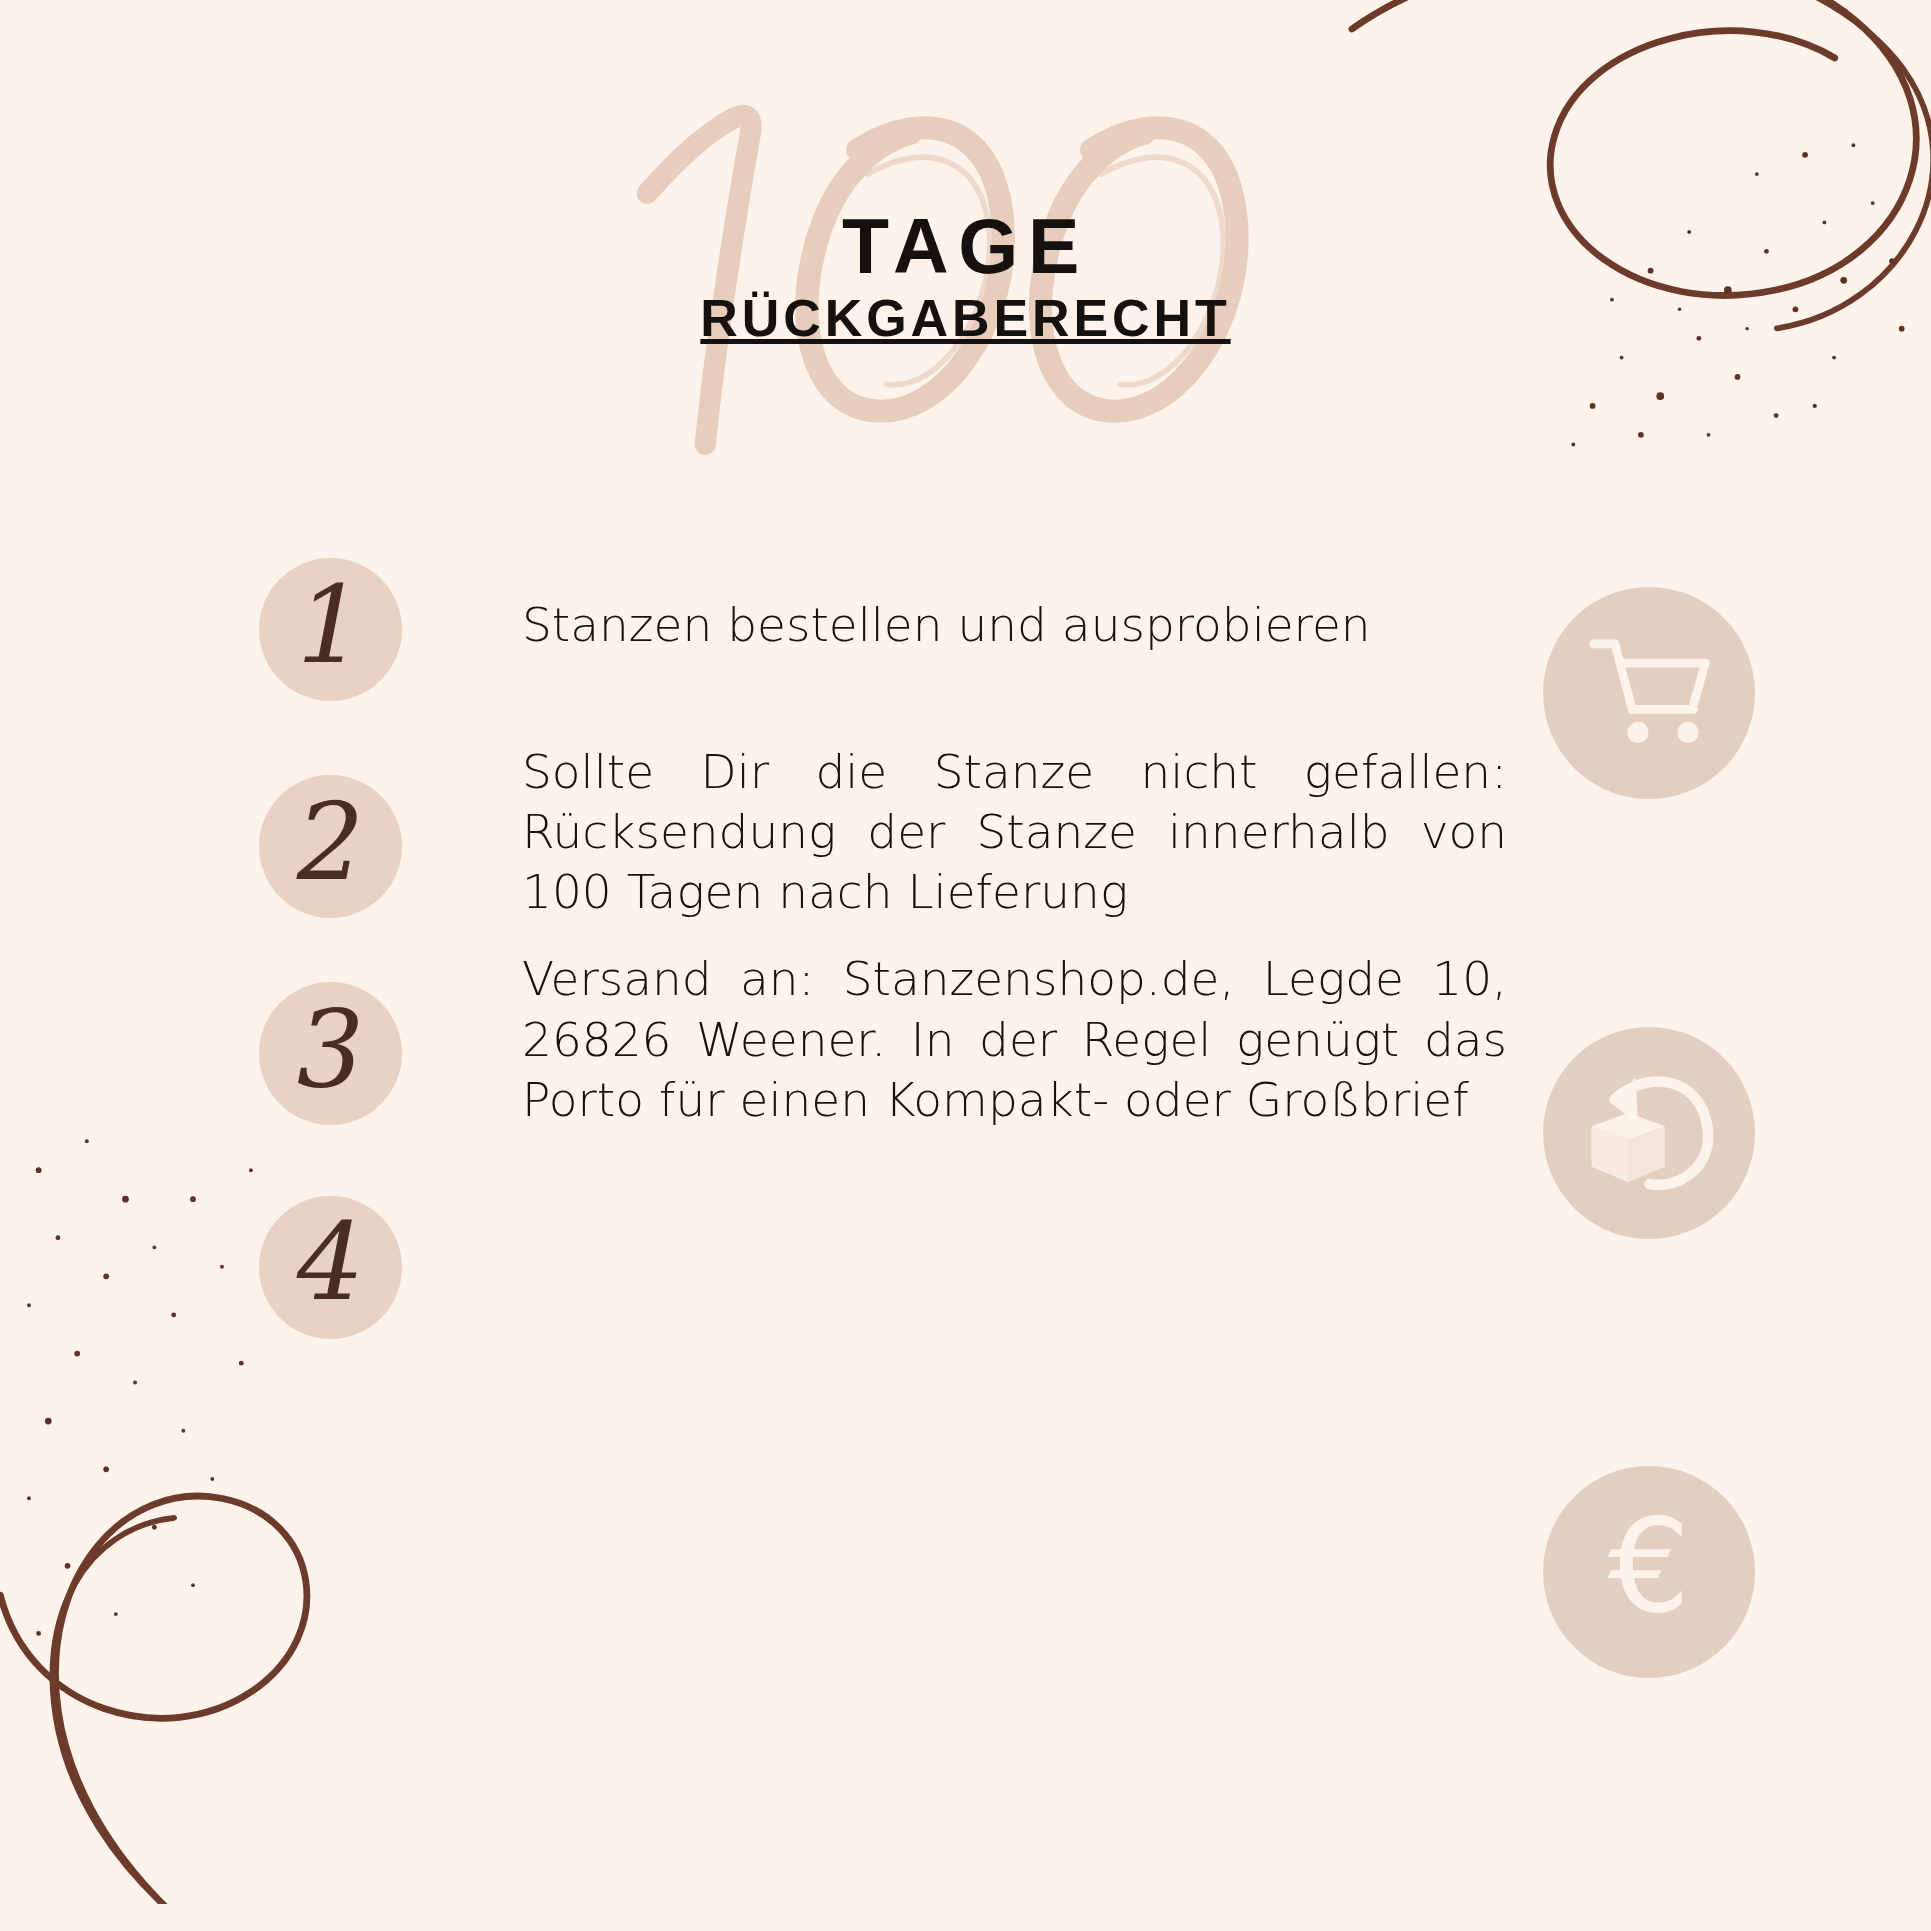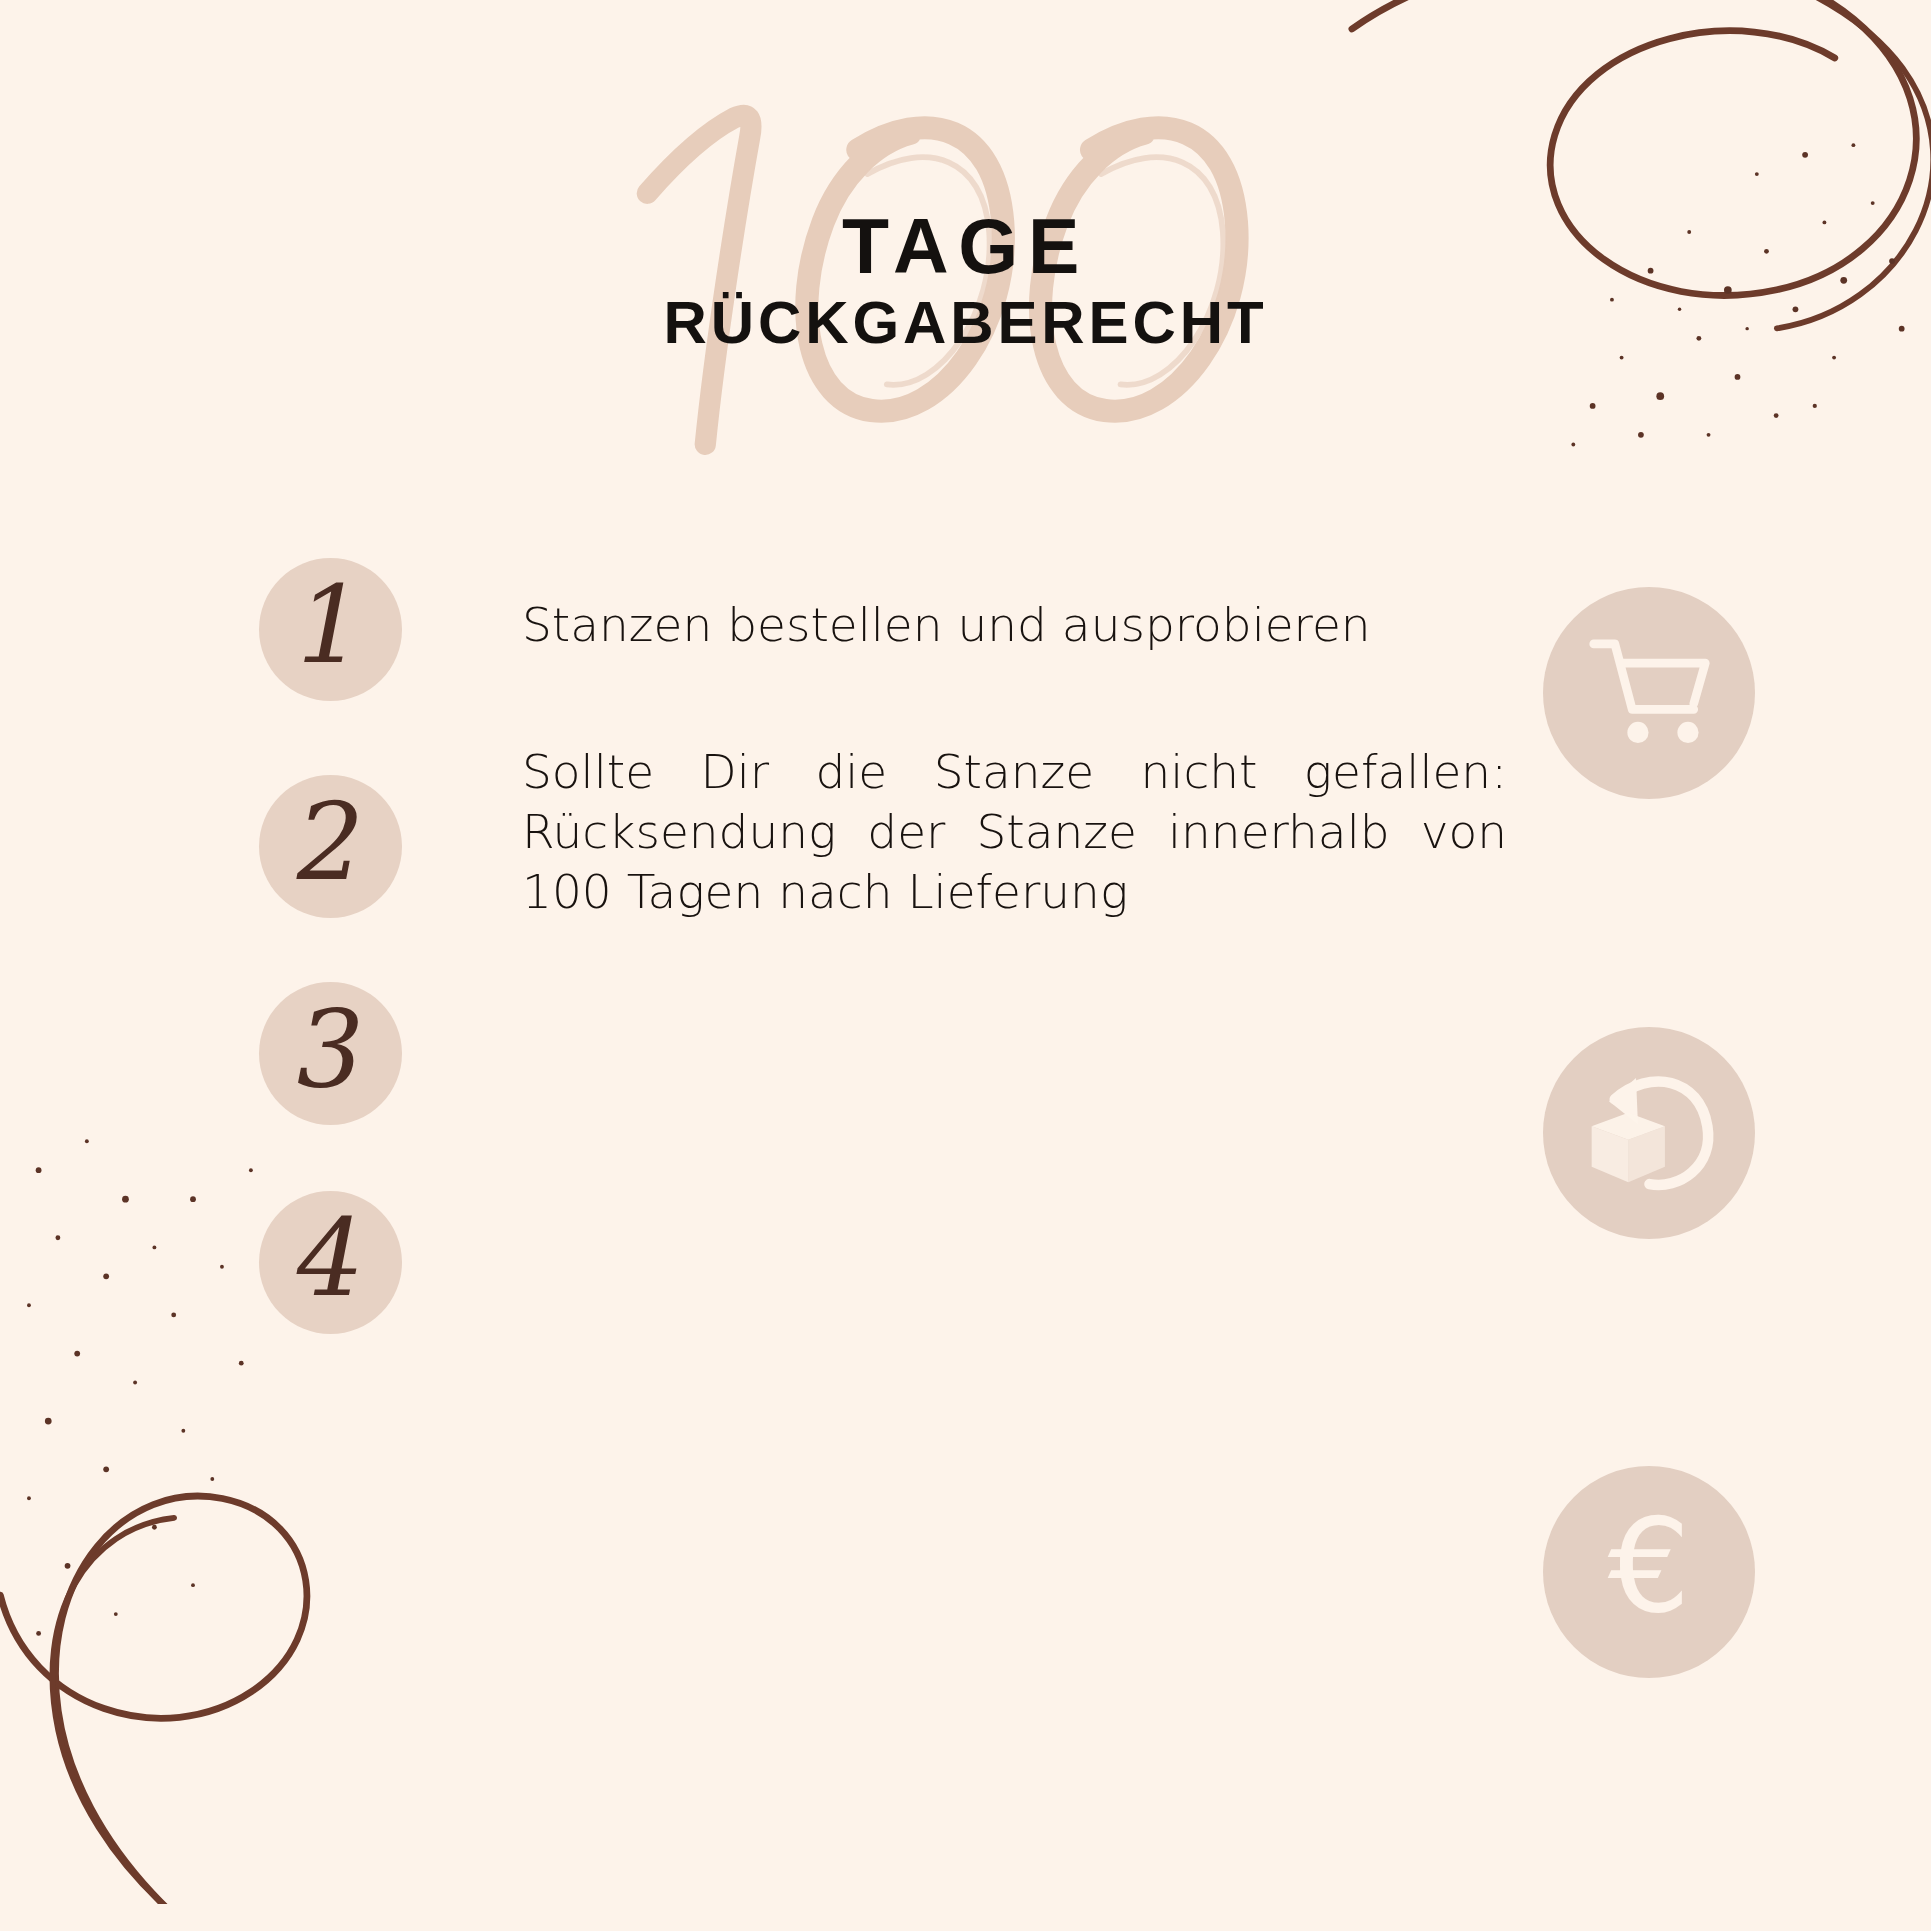--- a/index.html
+++ b/index.html
@@ -60,22 +60,23 @@
     line-height: 1.12;
   }
   .headline .l1 {
     display: block;
     font-size: 77px;
     margin-top: 145px;
     letter-spacing: 9.7px;
   }
   .headline .l2 {
     display: block;
-    font-size: 60px;
+    font-size: 52px;
     letter-spacing: 3.9px;
+    text-decoration: underline;
   }
 
   
   .steps {
     position: absolute;
     top: 570px;
     left: 0;
     width: 1931px;
   }
   .step {
@@ -252,20 +253,21 @@
       <div class="badge">
         <span>2</span>
       </div>
       <div class="step-text">Sollte Dir die Stanze nicht gefallen: Rücksendung der Stanze innerhalb von 100 Tagen nach Lieferung</div>
     </div>
 
     <div class="step step-3">
       <div class="badge">
         <span>3</span>
       </div>
+      <div class="step-text">Versand an: Stanzenshop.de, Legde 10, 26826 Weener. In der Regel genügt das Porto für einen Kompakt- oder Großbrief</div>
     </div>
 
     <div class="step step-4">
       <div class="badge">
         <span>4</span>
       </div>
     </div>
 
   </div>
 

